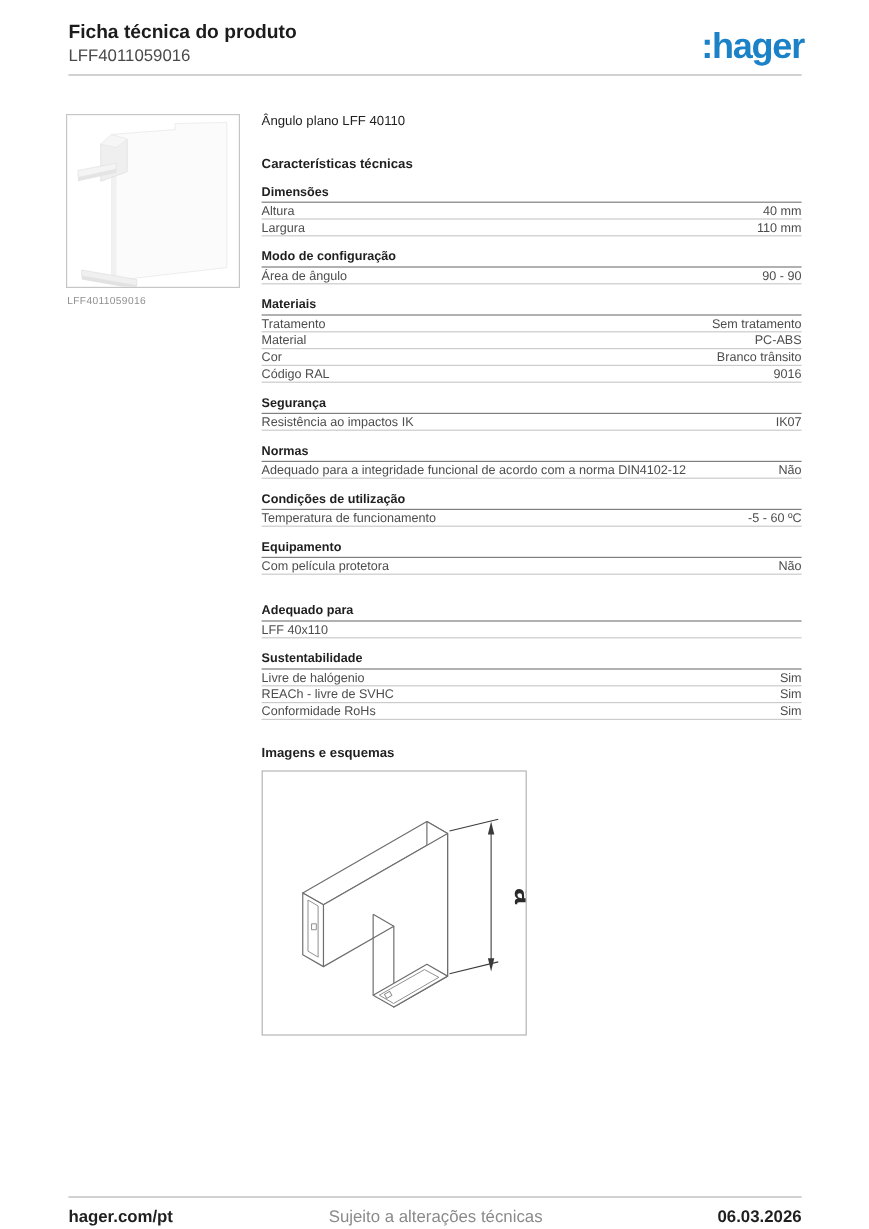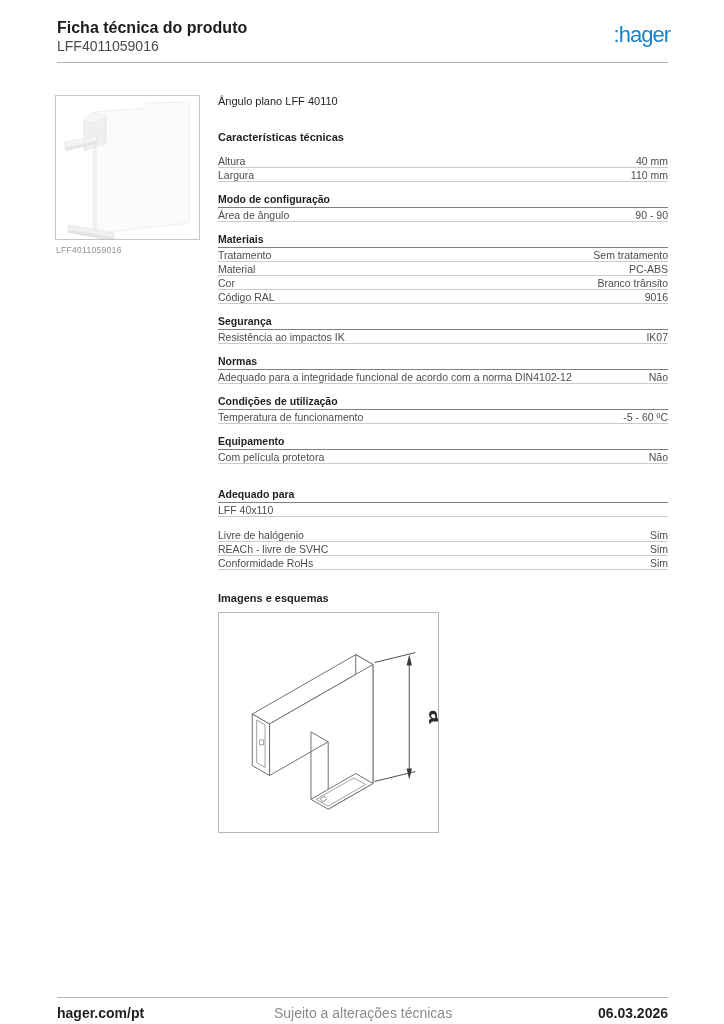--- a/index.html
+++ b/index.html
@@ -5,21 +5,21 @@
   * { margin:0; padding:0; box-sizing:border-box; }
   html,body { background:#ffffff; }
   body {
     width:724px; height:1024px; position:relative;
     font-family:"Liberation Sans", sans-serif;
     color:#1a1a1a; overflow:hidden;
   }
   
   .hdr-title { position:absolute; left:57px; top:19px; font-size:16px; font-weight:700; color:#1c1c1c; }
   .hdr-sub   { position:absolute; left:57px; top:38px; font-size:14px; font-weight:400; color:#4a4a4a; }
-  .logo      { position:absolute; right:54px; top:22px; font-size:22px; font-weight:400; letter-spacing:-1px; }
+  .logo      { position:absolute; right:54px; top:22px; font-size:30px; font-weight:700; letter-spacing:-1px; }
   .hdr-rule  { position:absolute; left:57px; width:611px; top:62px; height:0; border-top:1px solid #b3b3b3; }
 
   
   .photo-box { position:absolute; left:55px; top:95px; width:145px; height:145px; border:1px solid #c6c6c6; background:#fff; }
   .photo-box svg { display:block; width:100%; height:100%; }
   .photo-caption { position:absolute; left:56px; top:245px; font-size:8.5px; color:#8f8f8f; letter-spacing:0.3px; }
 
   
   .spec-col { position:absolute; left:218px; top:95px; width:450px; }
   .prod-name { font-size:11px; font-weight:400; line-height:12px; color:#1f1f1f; }
@@ -68,20 +68,21 @@
   </svg>
 </div>
 <div class="photo-caption">LFF4011059016</div>
 
 <div class="spec-col">
   <div class="prod-name">Ângulo plano LFF 40110</div>
   <div class="char-title">Características técnicas</div>
 
   <div class="sections" id="sections-main">
       <div class="section">
+        <div class="sec-header">Dimensões</div>
         <div class="spec-row">
           <span class="lbl">Altura</span>
           <span class="val">40 mm</span>
         </div>
         <div class="spec-row">
           <span class="lbl">Largura</span>
           <span class="val">110 mm</span>
         </div>
       </div>
       <div class="section">
@@ -141,20 +142,21 @@
     </div>
   <div class="sections sections-extra" id="sections-extra">
       <div class="section">
         <div class="sec-header">Adequado para</div>
         <div class="spec-row">
           <span class="lbl">LFF 40x110</span>
           <span class="val"></span>
         </div>
       </div>
       <div class="section">
+        <div class="sec-header">Sustentabilidade</div>
         <div class="spec-row">
           <span class="lbl">Livre de halógenio</span>
           <span class="val">Sim</span>
         </div>
         <div class="spec-row">
           <span class="lbl">REACh - livre de SVHC</span>
           <span class="val">Sim</span>
         </div>
         <div class="spec-row">
           <span class="lbl">Conformidade RoHs</span>

